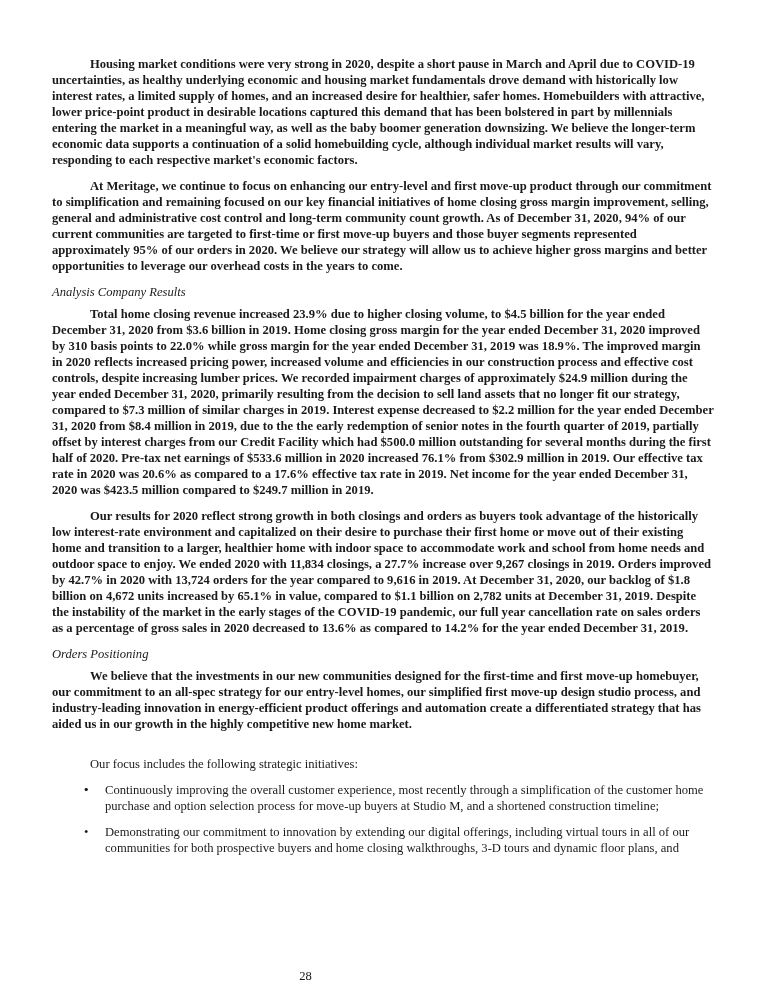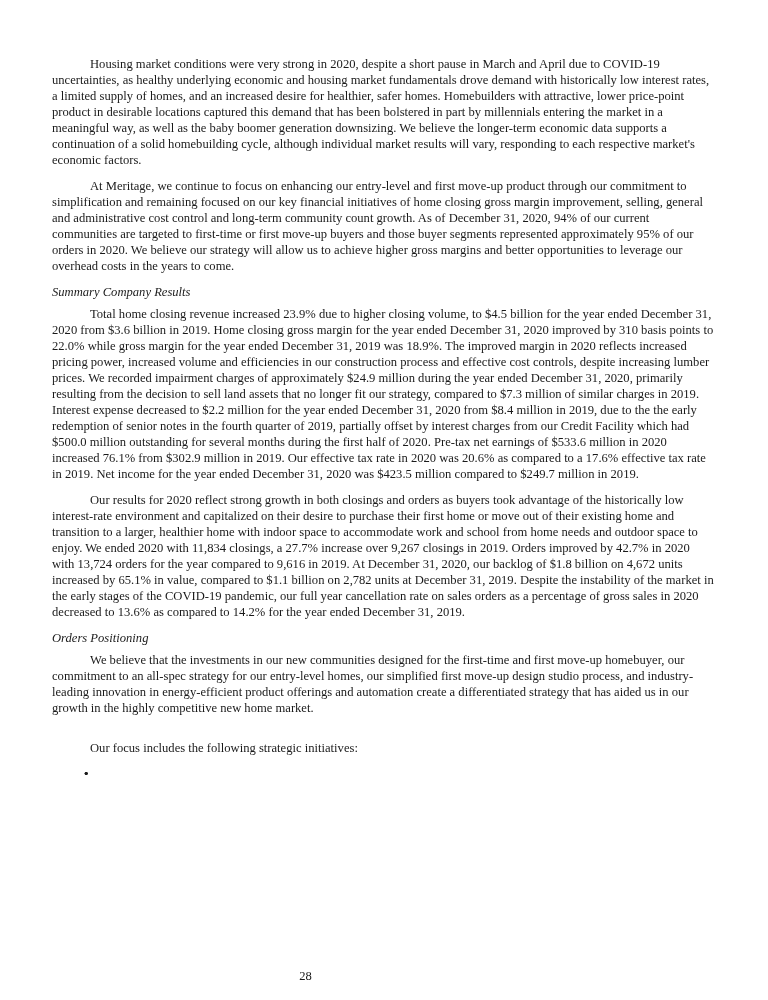--- a/index.html
+++ b/index.html
@@ -6,50 +6,52 @@
   body {
     width: 768px; height: 1000px; position: relative; overflow: hidden;
     font-family: "Liberation Serif", "DejaVu Serif", serif;
     color: #1a1a1a;
     font-size: 12.6px;
     line-height: 16px;
   }
   .page { position: absolute; left: 52px; top: 56px; width: 662px; }
   .heading { font-weight: bold; margin: 0 0 8px 0; }
   .subhead { font-style: italic; margin: 0 0 6px 0; }
-  .para { margin: 0 0 10px 0; text-indent: 38px; text-align: left; }
+  .para { margin: 0 0 10px 0; text-indent: 38px; text-align: left; font-weight: bold; }
   .focus { margin: 24px 0 2px 0; padding-left: 38px; }
   ul.bullets { list-style: none; margin: 0; padding: 0; }
   ul.bullets li { position: relative; padding-left: 53px; margin: 0 0 10px 0; }
   ul.bullets li .bullet { position: absolute; left: 32px; top: 0; }
   .page-number { position: absolute; left: 0; width: 611px; top: 968px; text-align: center; }
 </style>
 </head>
 <body>
 
 <div class="page">
 
   <p class="para">Housing market conditions were very strong in 2020, despite a short pause in March and April due to COVID-19 uncertainties, as healthy underlying economic and housing market fundamentals drove demand with historically low interest rates, a limited supply of homes, and an increased desire for healthier, safer homes. Homebuilders with attractive, lower price-point product in desirable locations captured this demand that has been bolstered in part by millennials entering the market in a meaningful way, as well as the baby boomer generation downsizing. We believe the longer-term economic data supports a continuation of a solid homebuilding cycle, although individual market results will vary, responding to each respective market's economic factors.</p>
   <p class="para">At Meritage, we continue to focus on enhancing our entry-level and first move-up product through our commitment to simplification and remaining focused on our key financial initiatives of home closing gross margin improvement, selling, general and administrative cost control and long-term community count growth. As of December 31, 2020, 94% of our current communities are targeted to first-time or first move-up buyers and those buyer segments represented approximately 95% of our orders in 2020. We believe our strategy will allow us to achieve higher gross margins and better opportunities to leverage our overhead costs in the years to come.</p>
 
-  <p class="subhead">Summary Company Results</p>
+  <p class="subhead">Analysis Company Results</p>
   <p class="para">Total home closing revenue increased 23.9% due to higher closing volume, to $4.5 billion for the year ended December 31, 2020 from $3.6 billion in 2019. Home closing gross margin for the year ended December 31, 2020 improved by 310 basis points to 22.0% while gross margin for the year ended December 31, 2019 was 18.9%. The improved margin in 2020 reflects increased pricing power, increased volume and efficiencies in our construction process and effective cost controls, despite increasing lumber prices. We recorded impairment charges of approximately $24.9 million during the year ended December 31, 2020, primarily resulting from the decision to sell land assets that no longer fit our strategy, compared to $7.3 million of similar charges in 2019.  Interest expense decreased to $2.2 million for the year ended December 31, 2020 from $8.4 million in 2019, due to the the early redemption of senior notes in the fourth quarter of 2019, partially offset by interest charges from our Credit Facility which had $500.0 million outstanding for several months during the first half of 2020. Pre-tax net earnings of $533.6 million in 2020 increased 76.1% from $302.9 million in 2019. Our effective tax rate in 2020 was 20.6% as compared to a 17.6% effective tax rate in 2019. Net income for the year ended December 31, 2020 was $423.5 million compared to $249.7 million in 2019.</p>
   <p class="para">Our results for 2020 reflect strong growth in both closings and orders as buyers took advantage of the historically low interest-rate environment and capitalized on their desire to purchase their first home or move out of their existing home and transition to a larger, healthier home with indoor space to accommodate work and school from home needs and outdoor space to enjoy. We ended 2020 with 11,834 closings, a 27.7% increase over 9,267 closings in 2019. Orders improved by 42.7% in 2020 with 13,724 orders for the year compared to 9,616 in 2019.  At December 31, 2020, our backlog of $1.8 billion on 4,672 units increased by 65.1% in value, compared to $1.1 billion on 2,782 units at December 31, 2019.  Despite the instability of the market in the early stages of the COVID-19 pandemic, our full year cancellation rate on sales orders as a percentage of gross sales in 2020 decreased to 13.6% as compared to 14.2% for the year ended December 31, 2019.</p>
 
   <p class="subhead">Orders Positioning</p>
   <p class="para">We believe that the investments in our new communities designed for the first-time and first move-up homebuyer, our commitment to an all-spec strategy for our entry-level homes, our simplified first move-up design studio process, and industry-leading innovation in energy-efficient product offerings and automation create a differentiated strategy that has aided us in our growth in the highly competitive new home market.</p>
 
   <p class="focus">Our focus includes the following strategic initiatives:</p>
 
   <ul class="bullets">
     <li>
       <span class="bullet">•</span>
     </li>
     <li>
       <span class="bullet">•</span>
+      <span>Continuously improving the overall customer experience, most recently through a simplification of the customer home purchase and option selection process for move-up buyers at Studio M, and a shortened construction timeline;</span>
     </li>
     <li>
       <span class="bullet">•</span>
+      <span>Demonstrating our commitment to innovation by extending our digital offerings, including virtual tours in all of our communities for both prospective buyers and home closing walkthroughs, 3-D tours and dynamic floor plans, and</span>
     </li>
   </ul>
 </div>
 
 <div class="page-number">28</div>
 
 </body></html>

